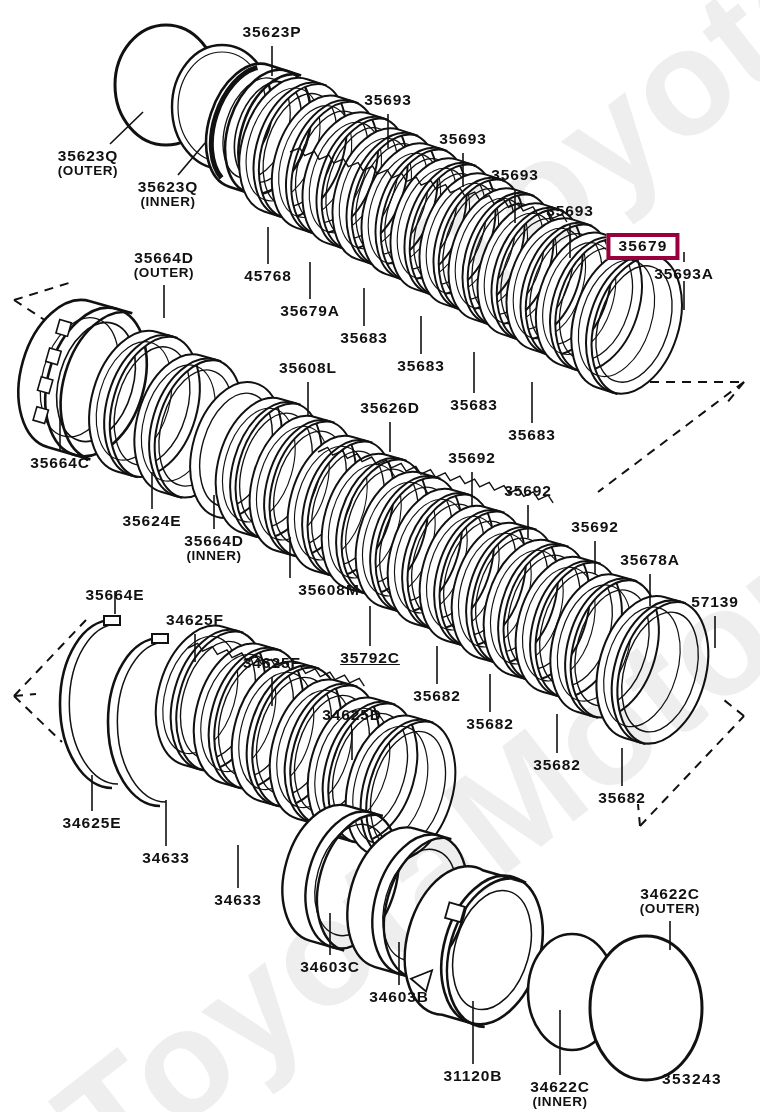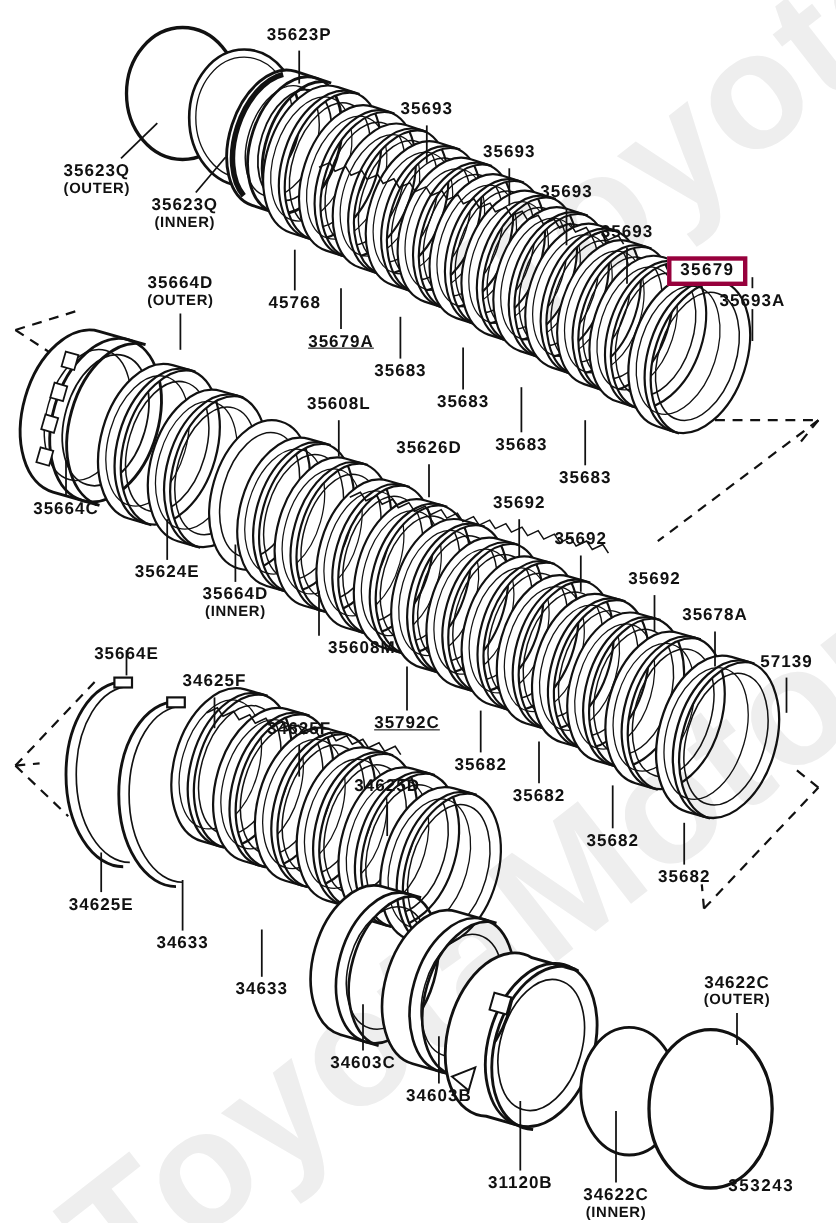--- a/index.html
+++ b/index.html
@@ -400,21 +400,21 @@
 
   <div id="labels">
       <div class="lbl" style="left: 272px; top: 24px;"><span>35623P</span></div>
       <div class="lbl" style="left: 88px; top: 148px;"><span>35623Q</span><span class="sub">(OUTER)</span></div>
       <div class="lbl" style="left: 168px; top: 179px;"><span>35623Q</span><span class="sub">(INNER)</span></div>
       <div class="lbl" style="left: 388px; top: 92px;"><span>35693</span></div>
       <div class="lbl" style="left: 463px; top: 131px;"><span>35693</span></div>
       <div class="lbl" style="left: 515px; top: 167px;"><span>35693</span></div>
       <div class="lbl" style="left: 570px; top: 203px;"><span>35693</span></div>
       <div class="lbl" style="left: 268px; top: 268px;"><span>45768</span></div>
-      <div class="lbl" style="left: 310px; top: 303px; text-decoration: underline;"><span>35679A</span></div>
+      <div class="lbl" style="left: 310px; top: 303px;"><span>35679A</span></div>
       <div class="lbl" style="left: 364px; top: 330px;"><span>35683</span></div>
       <div class="lbl" style="left: 421px; top: 358px;"><span>35683</span></div>
       <div class="lbl" style="left: 474px; top: 397px;"><span>35683</span></div>
       <div class="lbl" style="left: 532px; top: 427px;"><span>35683</span></div>
       <div class="lbl" style="left: 684px; top: 266px;"><span>35693A</span></div>
       <div class="lbl" style="left: 164px; top: 250px;"><span>35664D</span><span class="sub">(OUTER)</span></div>
       <div class="lbl" style="left: 60px; top: 455px;"><span>35664C</span></div>
       <div class="lbl" style="left: 152px; top: 513px;"><span>35624E</span></div>
       <div class="lbl" style="left: 214px; top: 533px;"><span>35664D</span><span class="sub">(INNER)</span></div>
       <div class="lbl" style="left: 308px; top: 360px; text-align: center;"><span>35608L</span></div>

